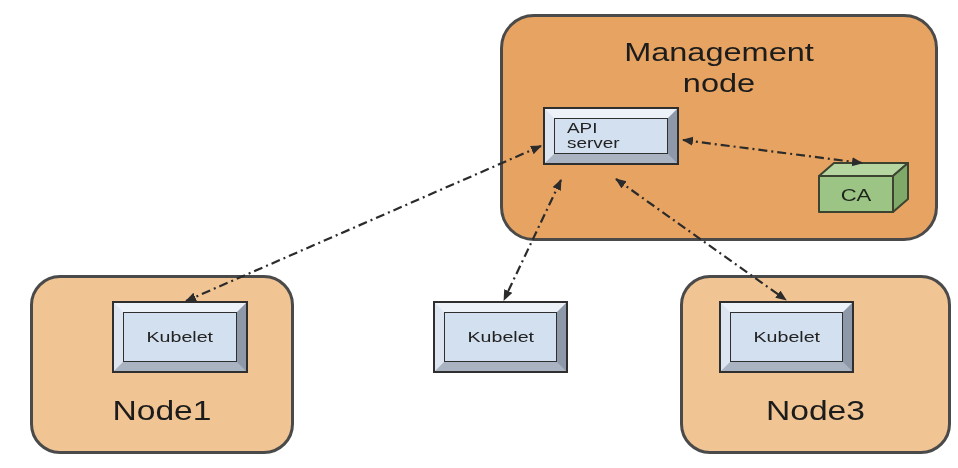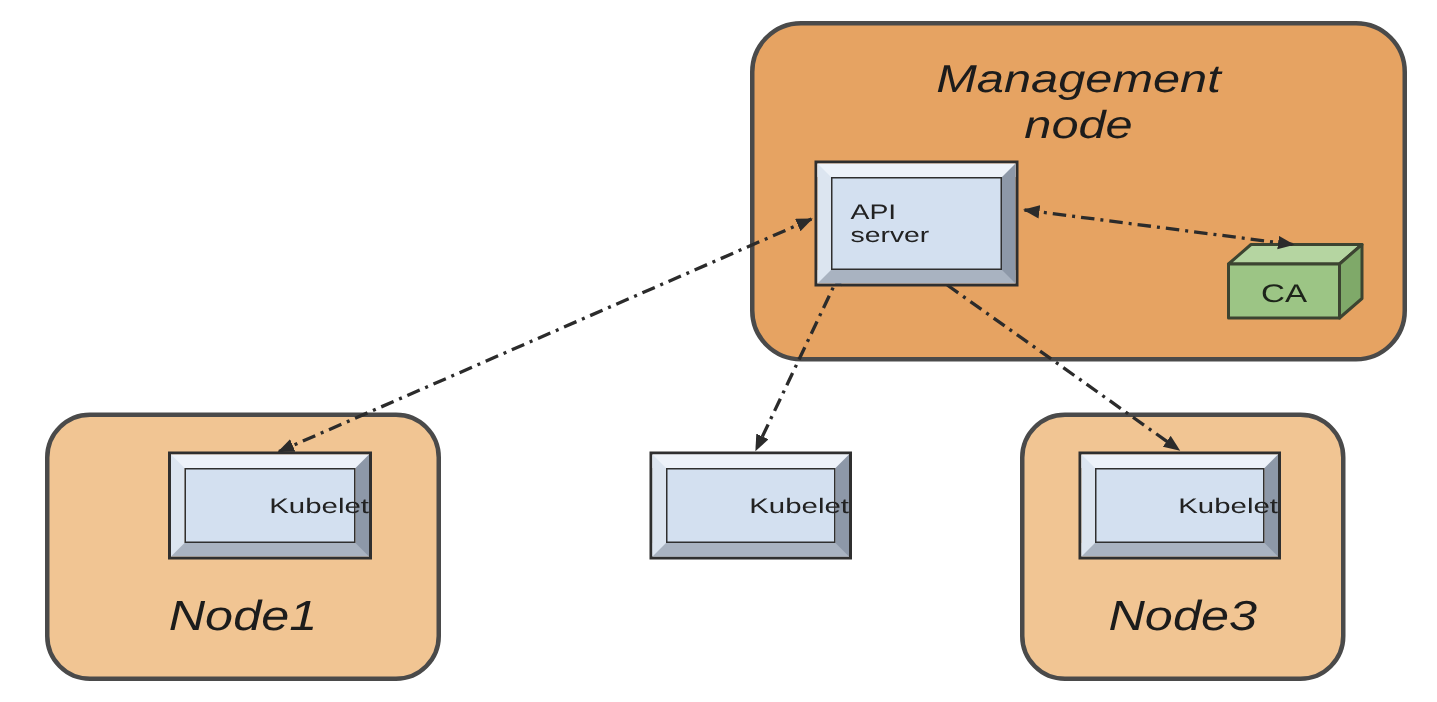--- a/index.html
+++ b/index.html
@@ -14,38 +14,37 @@
     height: 468px;
     background: #ffffff;
     overflow: hidden;
   }
 
   
   .group {
     position: absolute;
     box-sizing: border-box;
     border: 3px solid #4a4a4a;
-    font-style: italic;
   }
   .group.mgmt {
     left: 500px; top: 14px;
     width: 438px; height: 227px;
     background: #e6a362;
     border-radius: 34px;
   }
   .group.worker {
     top: 275px;
     height: 179px;
     background: #f1c593;
     border-radius: 30px;
     margin-left: 12px;
   }
   #node1 { left: 18px;  width: 264px; }
   #node2 { left: 342px; width: 265px; }
-  #node3 { left: 668px; width: 217px; }
+  #node3 { left: 668px; width: 271px; }
 
   .mgmt-label {
     position: absolute;
     left: 50%; top: 20px;
     width: 182px;
     margin-left: -91px;
     text-align: center;
     font-size: 26px;
     line-height: 31px;
     color: #1c1c1c;
@@ -78,24 +77,24 @@
     border: 9px solid;
     border-color: #edf2f9 #8d98a8 #a9b3c1 #dce5f0; 
   }
   .device .panel {
     box-sizing: border-box;
     width: 100%; height: 100%;
     background: #d3e0f0;
     border: 1px solid #2f2f2f;
     display: flex;
     align-items: center;
-    justify-content: flex-end;
+    justify-content: center;
     color: #222222;
   }
-  #api-server { left: 543px; top: 107px; width: 136px; height: 84px; }
+  #api-server { left: 543px; top: 107px; width: 136px; height: 58px; }
   #api-server .panel { justify-content: flex-start; padding-left: 12px; }
   #api-server .device-label {
     display: inline-block;
     width: 46px;
     font-size: 14px;
     line-height: 15px;
     transform: scaleX(1.35);
     transform-origin: left center;
   }
   .kubelet { width: 136px; height: 72px; }

